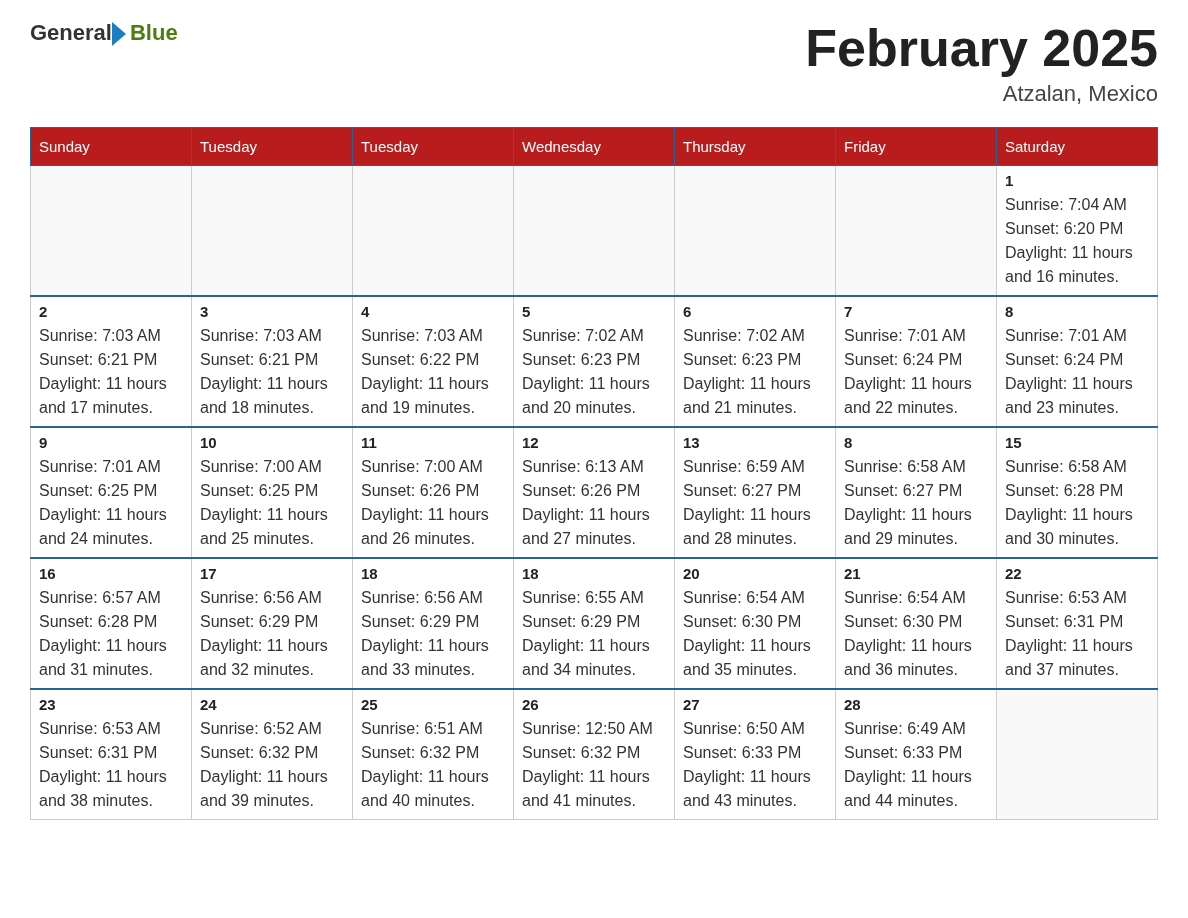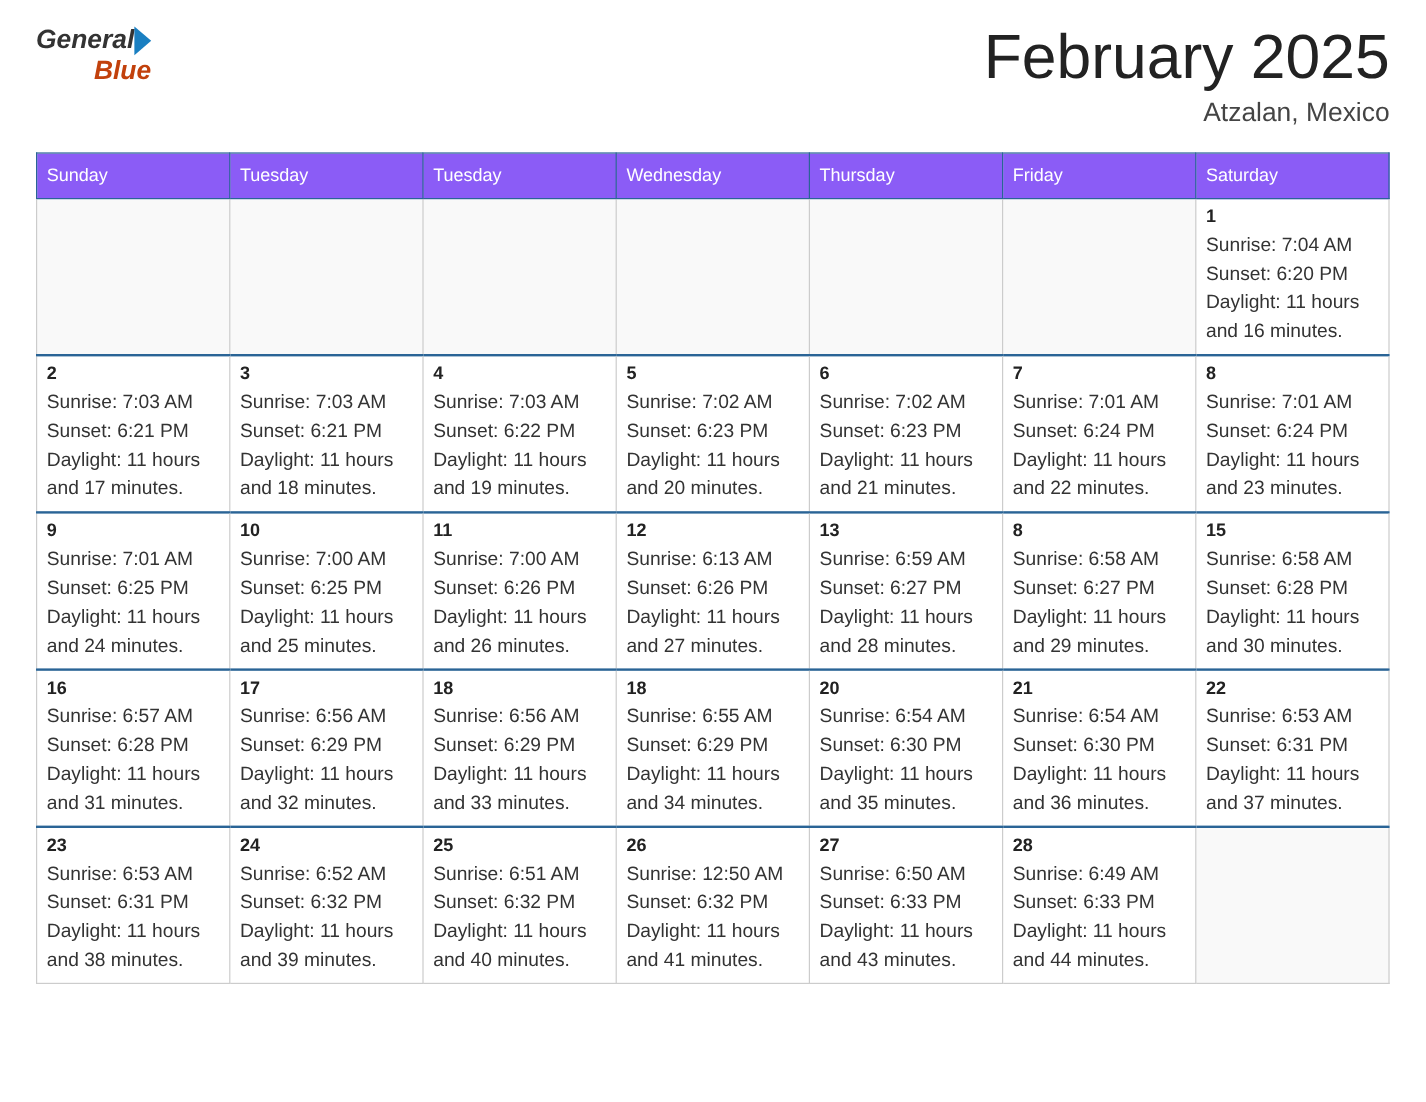--- a/index.html
+++ b/index.html
@@ -25,54 +25,53 @@
       width: 0;
       height: 0;
       border-left: 14px solid #1a7fc1;
       border-top: 12px solid transparent;
       border-bottom: 12px solid transparent;
       display: inline-block;
       margin-bottom: -2px;
     }
     .logo-wrapper {
       display: flex;
-      flex-direction: column;
-      font-style: italic;
+      flex-direction: row;
     }
     .logo-line1 {
       display: flex;
       align-items: center;
     }
     .logo-line2 {
-      color: #c2410c;
+      color: #4d7c0f;
       font-size: 22px;
       font-weight: bold;
       margin-left: 4px;
       text-align: right;
     }
     .title-section {
       text-align: right;
     }
     .month-title {
       font-size: 52px;
-      font-weight: normal;
+      font-weight: bold;
       color: #222;
       line-height: 1.1;
     }
     .location-title {
       font-size: 22px;
       color: #444;
       margin-top: 4px;
     }
     .calendar {
       width: 100%;
       border-collapse: collapse;
     }
     .calendar th {
-      background-color: #8b5cf6;
+      background-color: #b91c1c;
       color: #fff;
       padding: 10px 8px;
       text-align: left;
       font-size: 15px;
       font-weight: normal;
       border: 1px solid #2a6496;
     }
     .calendar td {
       border: 1px solid #ccc;
       vertical-align: top;

